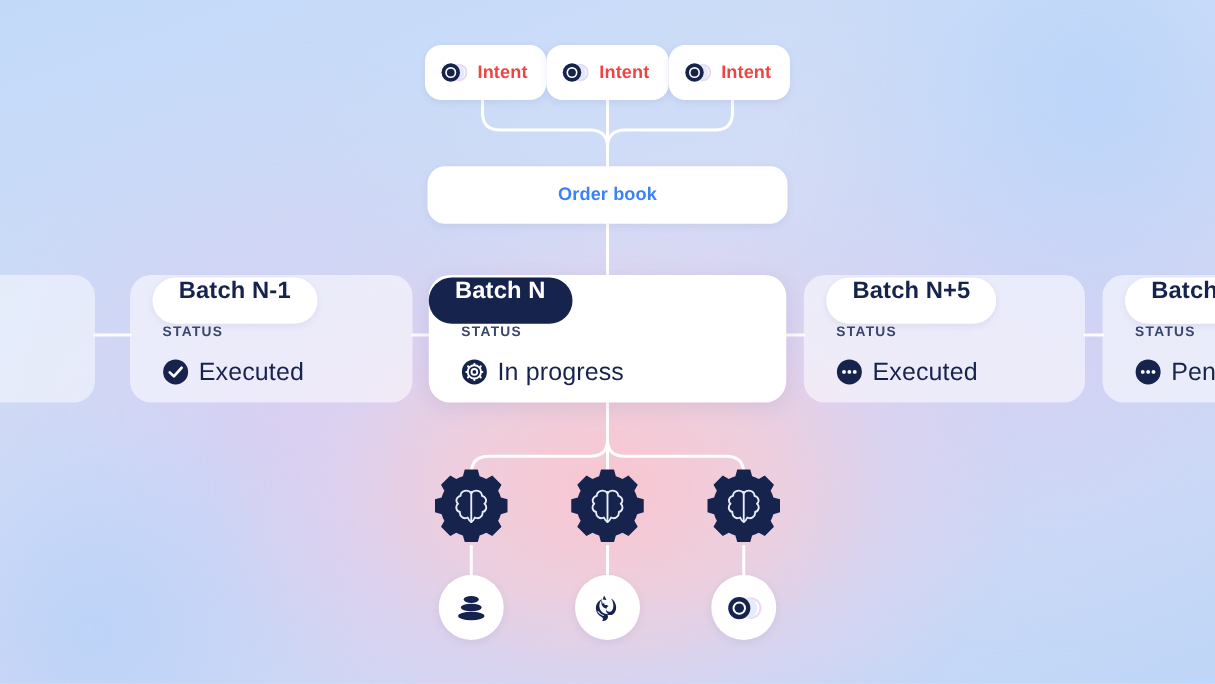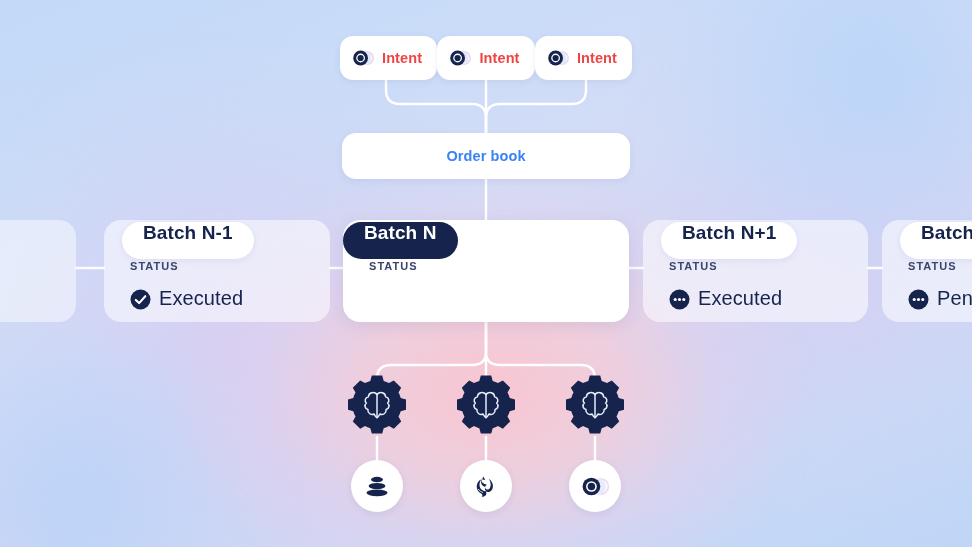--- a/index.html
+++ b/index.html
@@ -179,21 +179,21 @@
 
   .status-label {
     font-size: 11px;
     font-weight: 700;
     letter-spacing: 1.05px;
     color: #39456d;
     margin-bottom: 15px;
   }
   .status-row {
     display: flex;
-    align-items: flex-end;
+    align-items: flex-start;
     gap: 8px;
   }
   .status-icon { width: 21px; height: 21px; flex: none; }
   .status-text {
     font-size: 20px;
     font-weight: 500;
     color: #16234d;
     letter-spacing: 0.1px;
     white-space: nowrap;
   }
@@ -330,25 +330,47 @@
         </span>
         <span class="status-text">Executed</span>
       </div>
     </div>
 
     <div class="batch-card active" style="left:343px; width:286px;">
       <div class="batch-tag dark" style="left:0px;">
         <span class="batch-tag-text">Batch N</span>
       </div>
       <div class="status-label">STATUS</div>
+      <div class="status-row">
+        <span class="status-icon">
+          <svg viewBox="0 0 21 21" width="21" height="21">
+            <circle cx="10.5" cy="10.5" r="10" fill="#16234d"></circle>
+            <g fill="none" stroke="#ffffff" stroke-width="1.5">
+              <circle cx="10.5" cy="10.5" r="5.3"></circle>
+              <circle cx="10.5" cy="10.5" r="2.3"></circle>
+            </g>
+            <g fill="#ffffff">
+              <rect x="9.7" y="3.3" width="1.6" height="2.4" rx="0.7"></rect>
+              <rect x="9.7" y="15.3" width="1.6" height="2.4" rx="0.7"></rect>
+              <rect x="3.3" y="9.7" width="2.4" height="1.6" rx="0.7"></rect>
+              <rect x="15.3" y="9.7" width="2.4" height="1.6" rx="0.7"></rect>
+              <rect x="4.9" y="5.2" width="1.6" height="2.4" rx="0.7" transform="rotate(-45 5.7 6.4)"></rect>
+              <rect x="14.5" y="13.4" width="1.6" height="2.4" rx="0.7" transform="rotate(-45 15.3 14.6)"></rect>
+              <rect x="14.5" y="5.2" width="1.6" height="2.4" rx="0.7" transform="rotate(45 15.3 6.4)"></rect>
+              <rect x="4.9" y="13.4" width="1.6" height="2.4" rx="0.7" transform="rotate(45 5.7 14.6)"></rect>
+            </g>
+          </svg>
+        </span>
+        <span class="status-text">In progress</span>
+      </div>
     </div>
 
     <div class="batch-card ghost" style="left:643px; width:225px;">
       <div class="batch-tag light" style="left:18px;">
-        <span class="batch-tag-text">Batch N+1</span>
+        <span class="batch-tag-text">Batch N+5</span>
       </div>
       <div class="status-label">STATUS</div>
       <div class="status-row">
         <span class="status-icon">
           <svg viewBox="0 0 21 21" width="21" height="21">
             <circle cx="10.5" cy="10.5" r="10" fill="#16234d"></circle>
             <g fill="#ffffff">
               <circle cx="6.2" cy="10.5" r="1.55"></circle>
               <circle cx="10.5" cy="10.5" r="1.55"></circle>
               <circle cx="14.8" cy="10.5" r="1.55"></circle>

